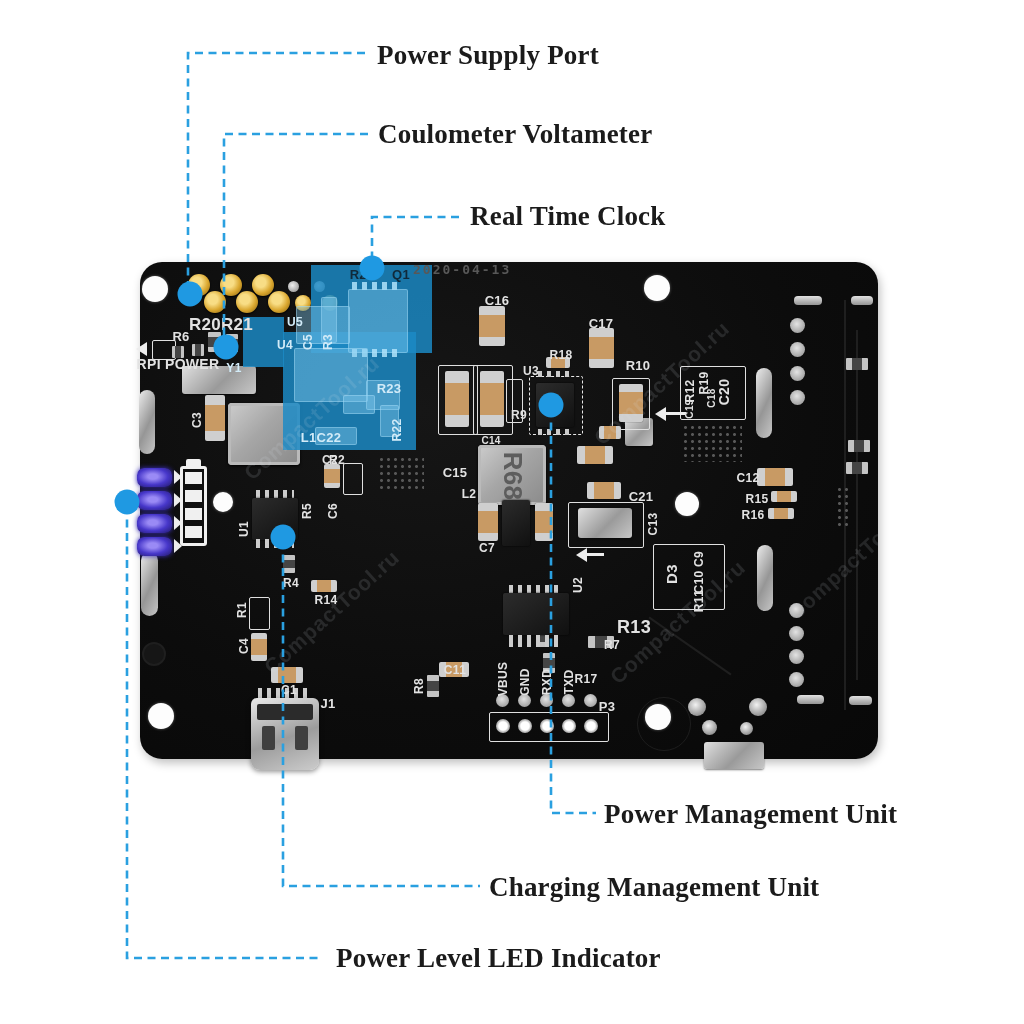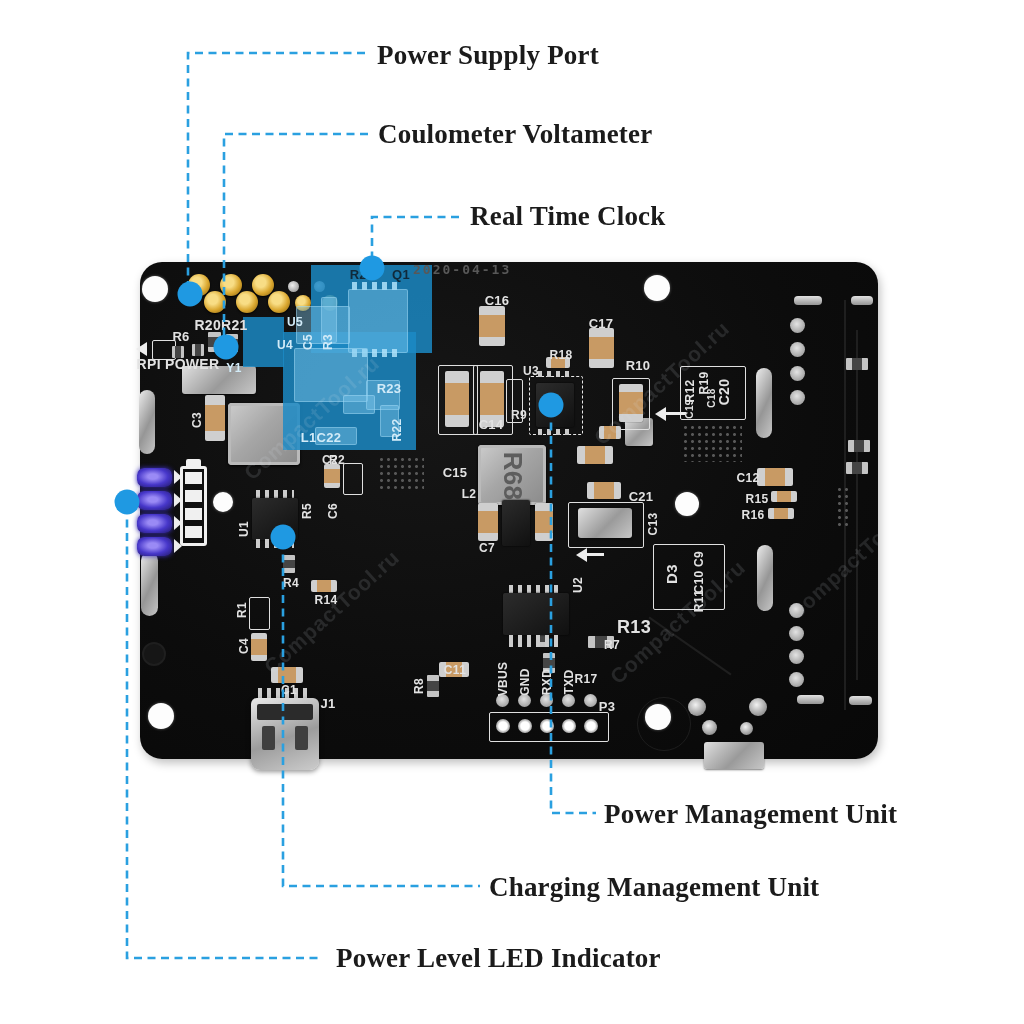--- a/index.html
+++ b/index.html
@@ -212,42 +212,42 @@
       <div class="d bcomp" style="left: 321px; top: 297px; width: 14px; height: 44px;"></div>
       <div class="d bcomp" style="left: 296px; top: 306px; width: 52px; height: 36px;"></div>
       <div class="d bcomp" style="left: 294px; top: 348px; width: 72px; height: 52px;"></div>
       <div class="d bcomp" style="left: 366px; top: 380px; width: 32px; height: 28px;"></div>
       <div class="d bcomp" style="left: 343px; top: 395px; width: 30px; height: 17px;"></div>
       <div class="d bcomp" style="left: 380px; top: 405px; width: 17px; height: 30px;"></div>
       <div class="d bcomp" style="left: 315px; top: 427px; width: 40px; height: 16px;"></div>
     </div>
   <div id="silk">
     <span class="date" style="left:413px;top:262px">2020-04-13</span>
-  <span class="silk" style="left: 221px; top: 325px; font-size: 14px; transform: translate(-50%, -50%);">R20R21</span>
+  <span class="silk" style="left: 221px; top: 325px; font-size: 17px; transform: translate(-50%, -50%);">R20R21</span>
       <span class="silk" style="left: 181px; top: 336px; font-size: 13px; transform: translate(-50%, -50%);">R6</span>
       <span class="silk" style="left: 178px; top: 364px; font-size: 14px; transform: translate(-50%, -50%);">RPI POWER</span>
       <span class="silk lt" style="left: 295px; top: 322px; transform: translate(-50%, -50%);">U5</span>
       <span class="silk lt" style="left: 285px; top: 345px; transform: translate(-50%, -50%);">U4</span>
       <span class="silk lt" style="left: 308px; top: 342px; transform: translate(-50%, -50%) rotate(-90deg);">C5</span>
       <span class="silk lt" style="left: 328px; top: 342px; transform: translate(-50%, -50%) rotate(-90deg);">R3</span>
       <span class="silk lt" style="left: 234px; top: 368px; transform: translate(-50%, -50%);">Y1</span>
       <span class="silk" style="left: 197px; top: 420px; transform: translate(-50%, -50%) rotate(-90deg);">C3</span>
       <span class="silk lt" style="left: 321px; top: 437px; font-size: 13px; transform: translate(-50%, -50%);">L1C22</span>
       <span class="silk lt" style="left: 389px; top: 388px; font-size: 13px; transform: translate(-50%, -50%);">R23</span>
       <span class="silk lt" style="left: 397px; top: 430px; transform: translate(-50%, -50%) rotate(-90deg);">R22</span>
       <span class="silk dk" style="left: 362px; top: 274px; font-size: 13px; transform: translate(-50%, -50%);">R24</span>
       <span class="silk dk" style="left: 401px; top: 274px; font-size: 13px; transform: translate(-50%, -50%);">Q1</span>
       <span class="silk" style="left: 497px; top: 300px; font-size: 13px; transform: translate(-50%, -50%);">C16</span>
       <span class="silk" style="left: 601px; top: 323px; font-size: 13px; transform: translate(-50%, -50%);">C17</span>
       <span class="silk" style="left: 561px; top: 355px; transform: translate(-50%, -50%);">R18</span>
       <span class="silk" style="left: 531px; top: 371px; transform: translate(-50%, -50%);">U3</span>
       <span class="silk" style="left: 638px; top: 365px; font-size: 13px; transform: translate(-50%, -50%);">R10</span>
       <span class="silk" style="left: 519px; top: 415px; transform: translate(-50%, -50%);">R9</span>
       <span class="silk" style="left: 455px; top: 440px; font-size: 13px; transform: translate(-50%, -50%); margin-top: 32px;">C15</span>
-      <span class="silk" style="left: 491px; top: 424px; font-size: 13px; transform: translate(-50%, -50%);">C14</span>
+      <span class="silk" style="left: 491px; top: 440px; font-size: 10px; transform: translate(-50%, -50%);">C14</span>
       <span class="silk" style="left: 469px; top: 494px; transform: translate(-50%, -50%);">L2</span>
       <span class="silk" style="left: 330px; top: 460px; transform: translate(-50%, -50%);">C2</span>
       <span class="silk" style="left: 337px; top: 460px; transform: translate(-50%, -50%);">R2</span>
       <span class="silk" style="left: 307px; top: 511px; transform: translate(-50%, -50%) rotate(-90deg);">R5</span>
       <span class="silk" style="left: 333px; top: 511px; transform: translate(-50%, -50%) rotate(-90deg);">C6</span>
       <span class="silk" style="left: 244px; top: 529px; transform: translate(-50%, -50%) rotate(-90deg);">U1</span>
       <span class="silk" style="left: 487px; top: 548px; transform: translate(-50%, -50%);">C7</span>
       <span class="silk" style="left: 641px; top: 496px; font-size: 13px; transform: translate(-50%, -50%);">C21</span>
       <span class="silk" style="left: 653px; top: 524px; transform: translate(-50%, -50%) rotate(-90deg);">C13</span>
       <span class="silk" style="left: 671px; top: 574px; font-size: 15px; transform: translate(-50%, -50%) rotate(-90deg);">D3</span>

